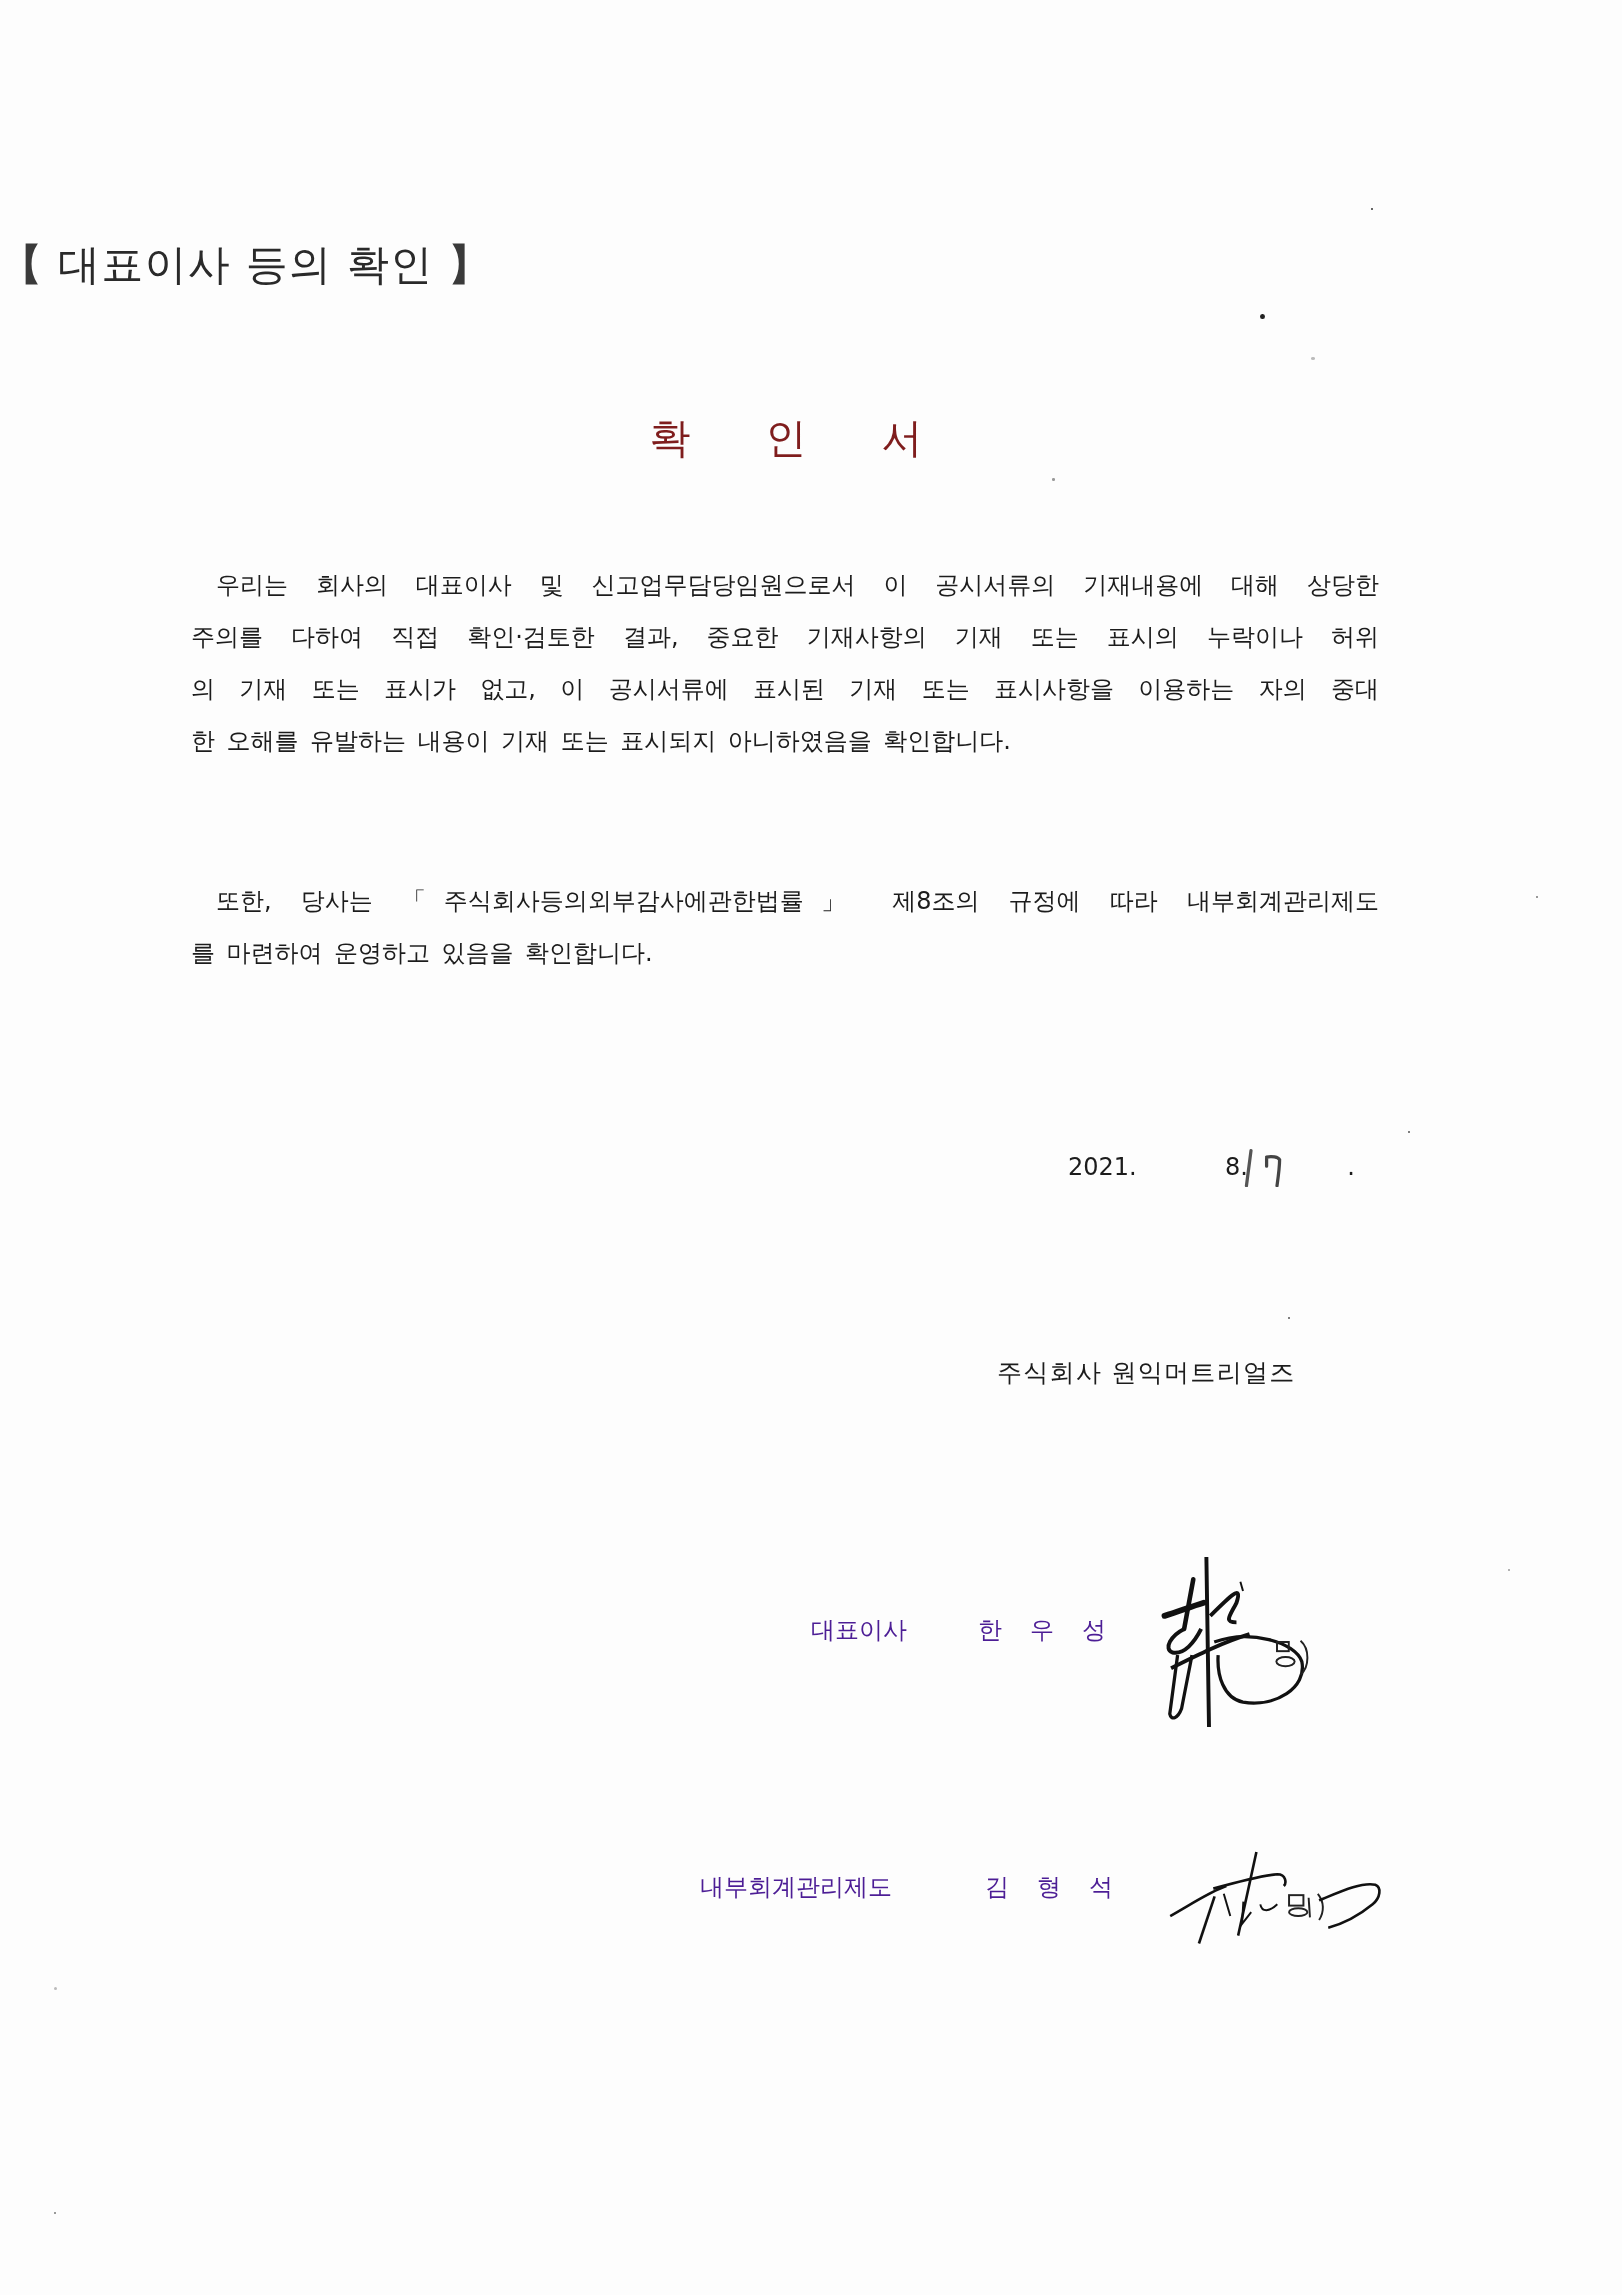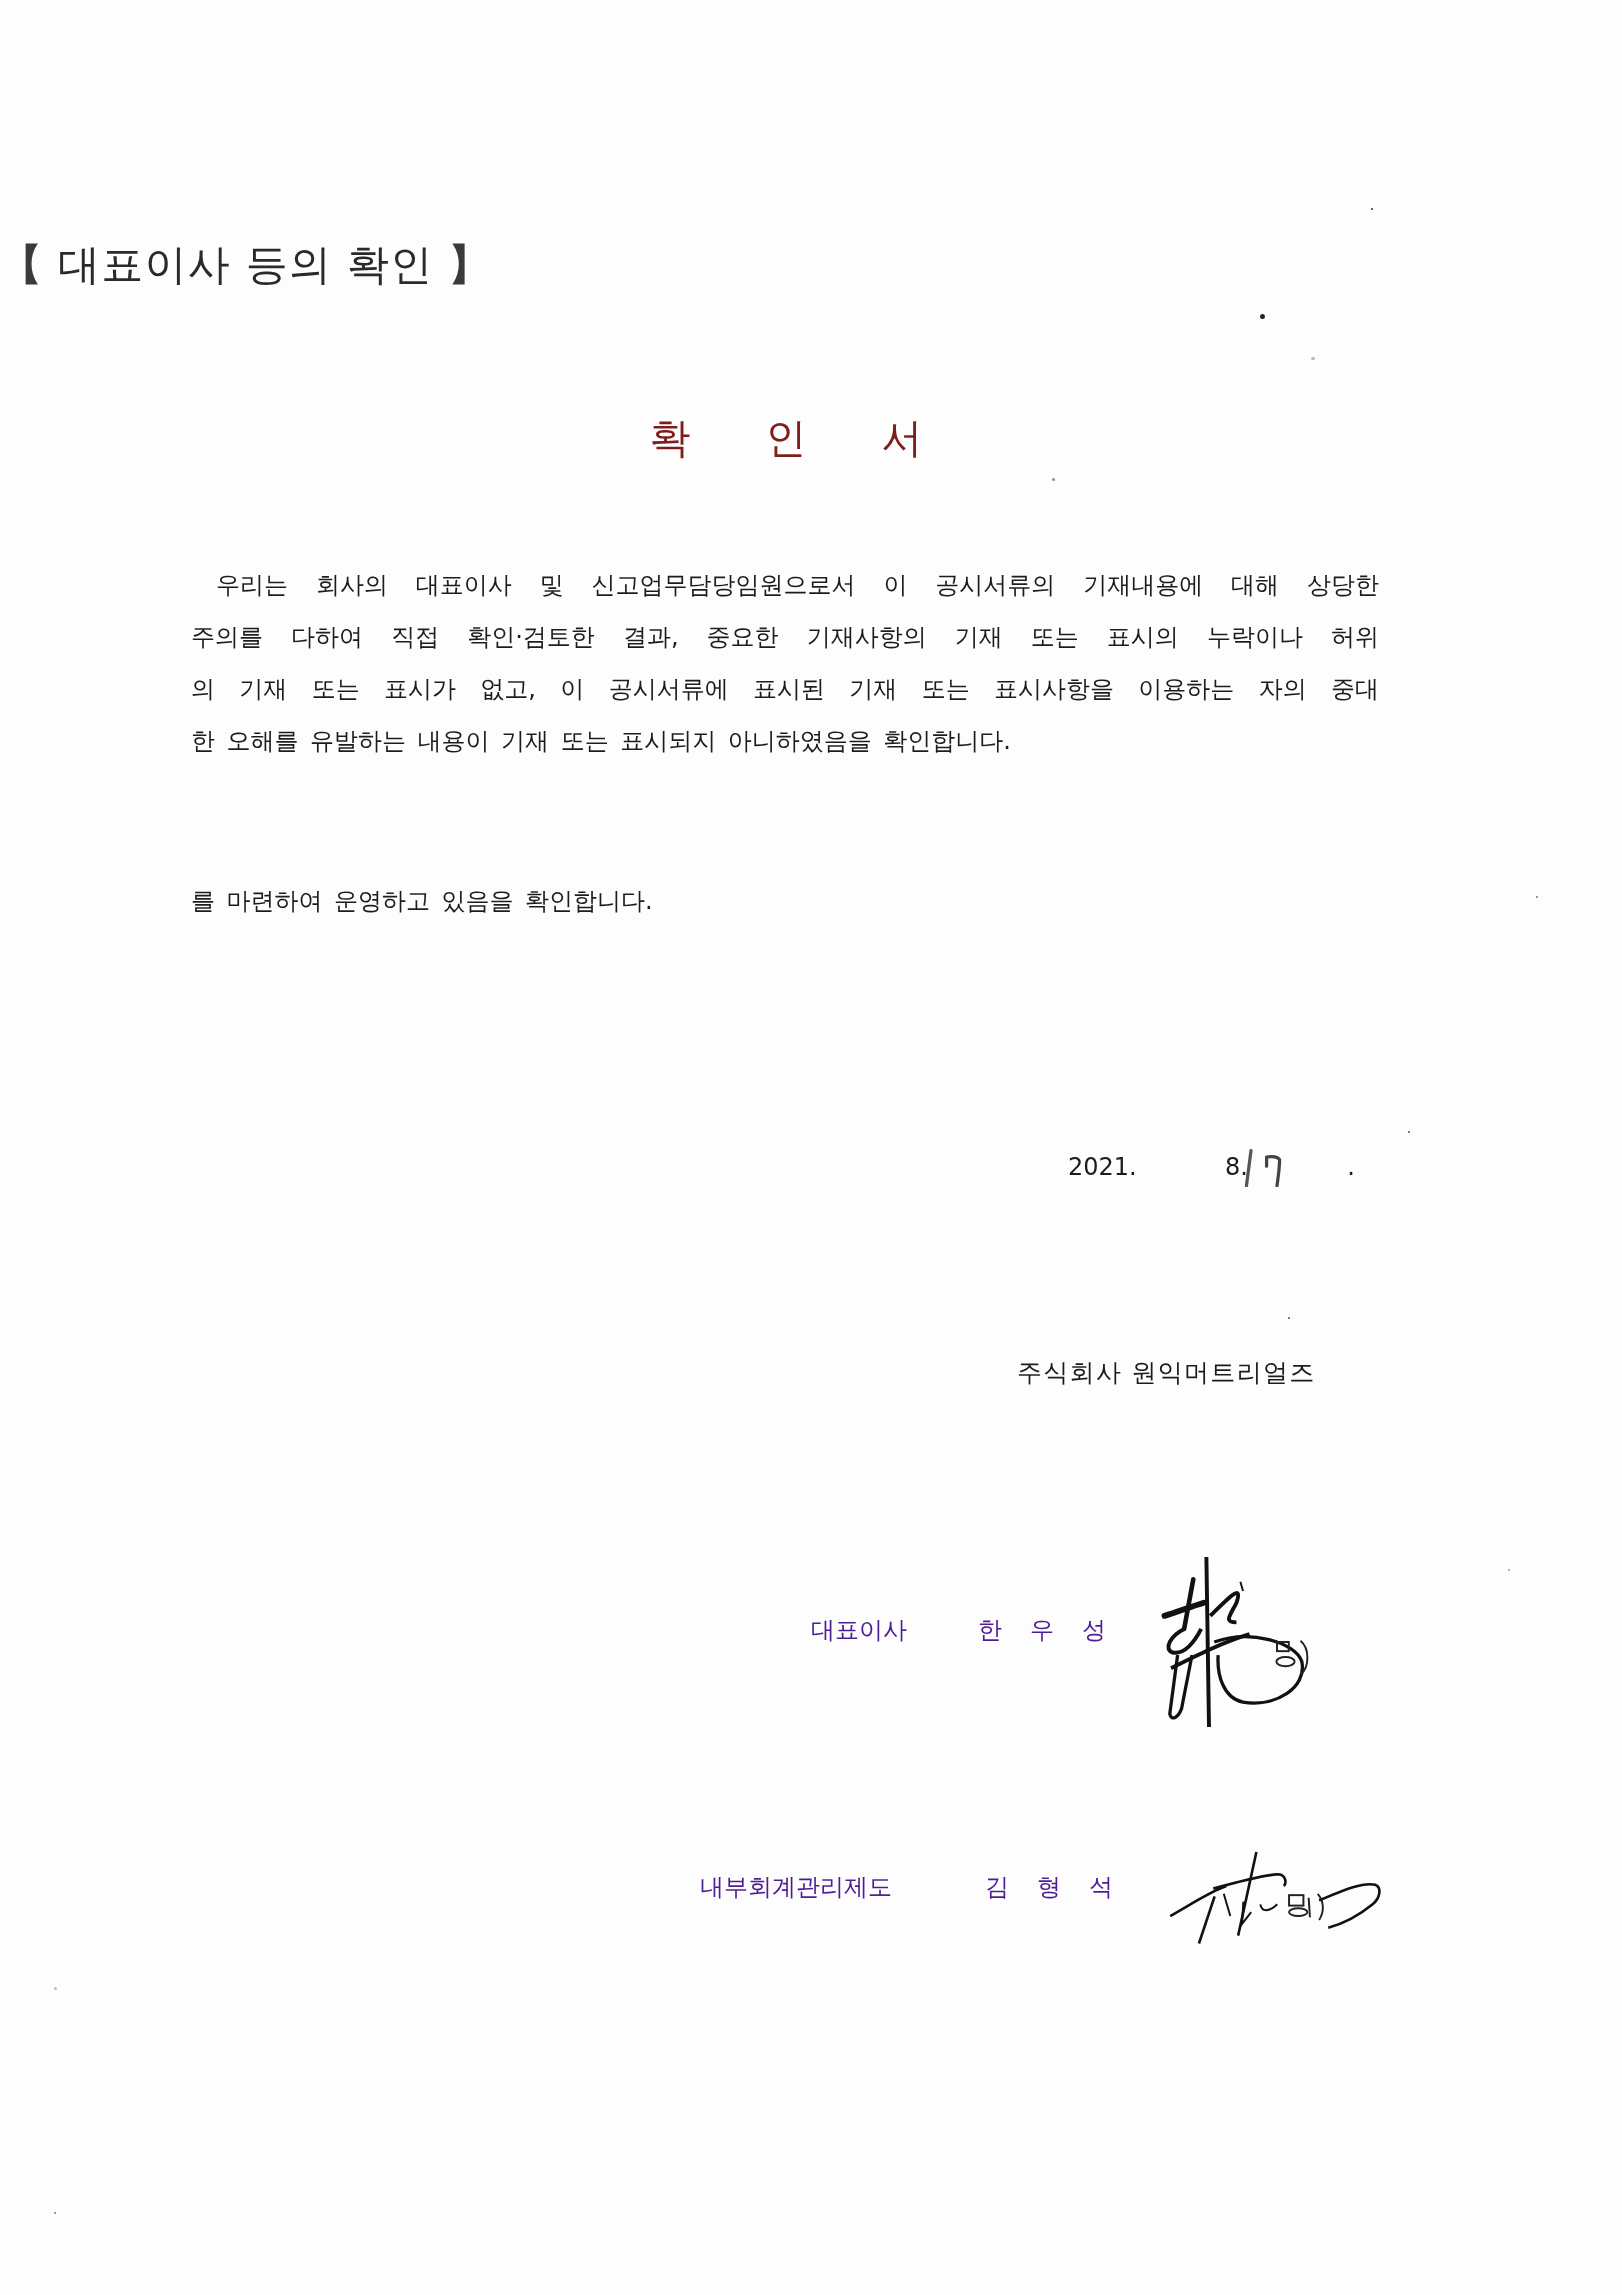--- a/index.html
+++ b/index.html
@@ -33,21 +33,21 @@
   .para .indent { padding-left: 25px; }
   .p1 { top: 559px; }
   .p2 { top: 875px; }
   .date {
     top: 1153px; left: 1068px; font-size: 24px; color: #1c1c1c;
   }
   .date span { display: inline-block; }
   .hand-day {
     position: absolute; left: 1238px; top: 1148px; width: 52px; height: 39px;
   }
-  .company { top: 1356px; left: 997px; font-size: 25px; letter-spacing: 1.3px; color: #1c1c1c; margin-left: 20px; }
+  .company { top: 1356px; left: 997px; font-size: 25px; letter-spacing: 1.3px; color: #1c1c1c; }
   .sig-row { font-size: 24px; color: #4c1d95; }
   .sig-role { }
   .sig-name span { display: inline-block; width: 52px; }
   .sig-mark { position: absolute; }
   .speck { position: absolute; border-radius: 50%; background: #333; }
 </style>
 </head>
 <body>
 
 <div class="abs title">
@@ -59,20 +59,21 @@
 <div class="abs subtitle">확 인 서</div>
 
 <div class="abs para p1">
   <span class="line indent">우리는 회사의 대표이사 및 신고업무담당임원으로서 이 공시서류의 기재내용에 대해 상당한</span>
   <span class="line">주의를 다하여 직접 확인·검토한 결과, 중요한 기재사항의 기재 또는 표시의 누락이나 허위</span>
   <span class="line">의 기재 또는 표시가 없고, 이 공시서류에 표시된 기재 또는 표시사항을 이용하는 자의 중대</span>
   <span class="line last">한 오해를 유발하는 내용이 기재 또는 표시되지 아니하였음을 확인합니다.</span>
 </div>
 
 <div class="abs para p2">
+  <span class="line indent">또한, 당사는 「주식회사등의외부감사에관한법률」 제8조의 규정에 따라 내부회계관리제도</span>
   <span class="line last">를 마련하여 운영하고 있음을 확인합니다.</span>
 </div>
 
 <div class="abs date">
   <span>2021.</span>
   <span style="width:73px"></span>
   <span>8.</span>
   <span style="width:84px"></span>
   <span>.</span>
 </div>

